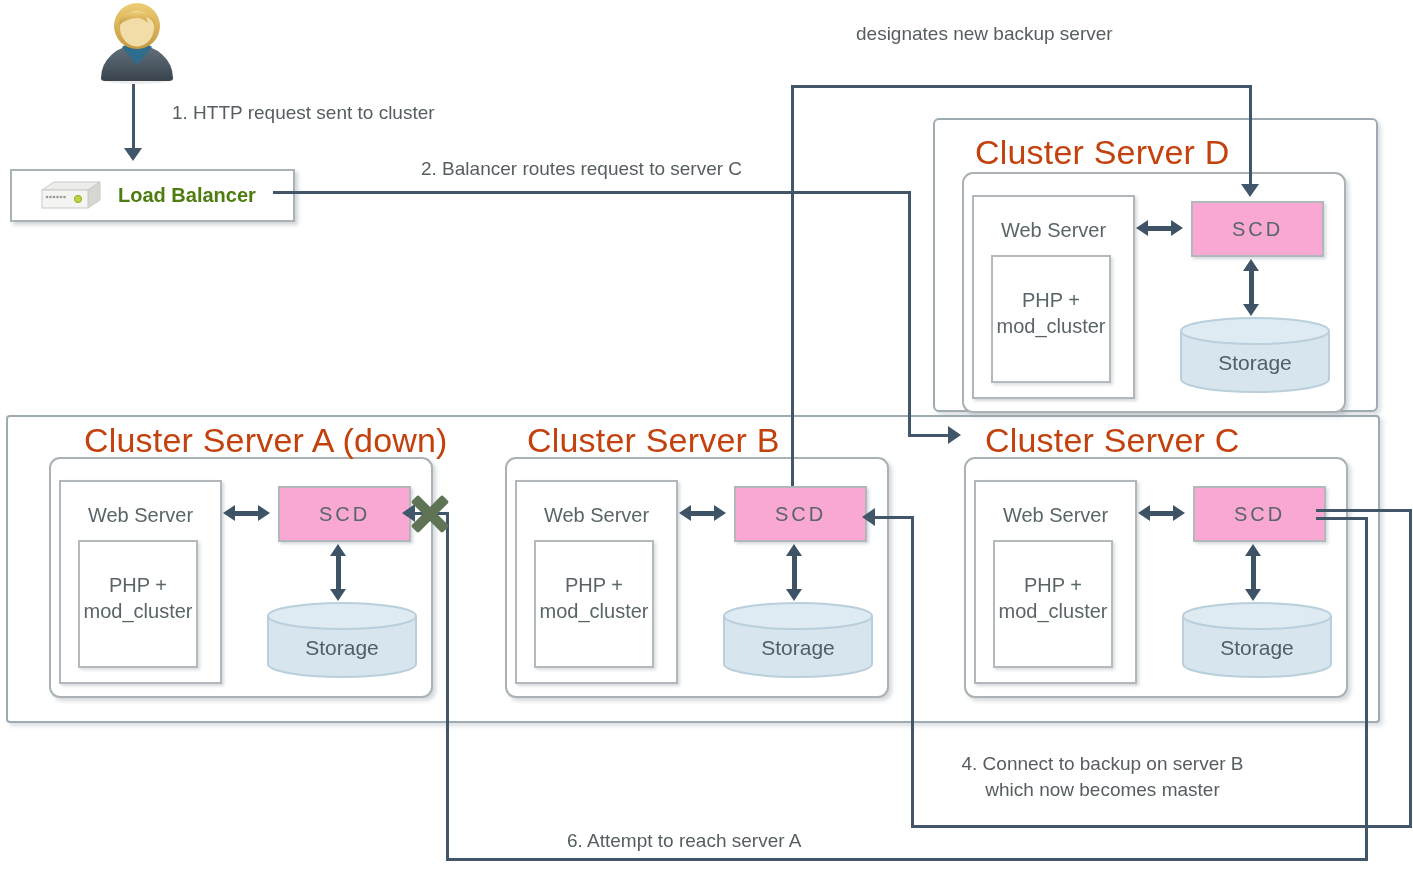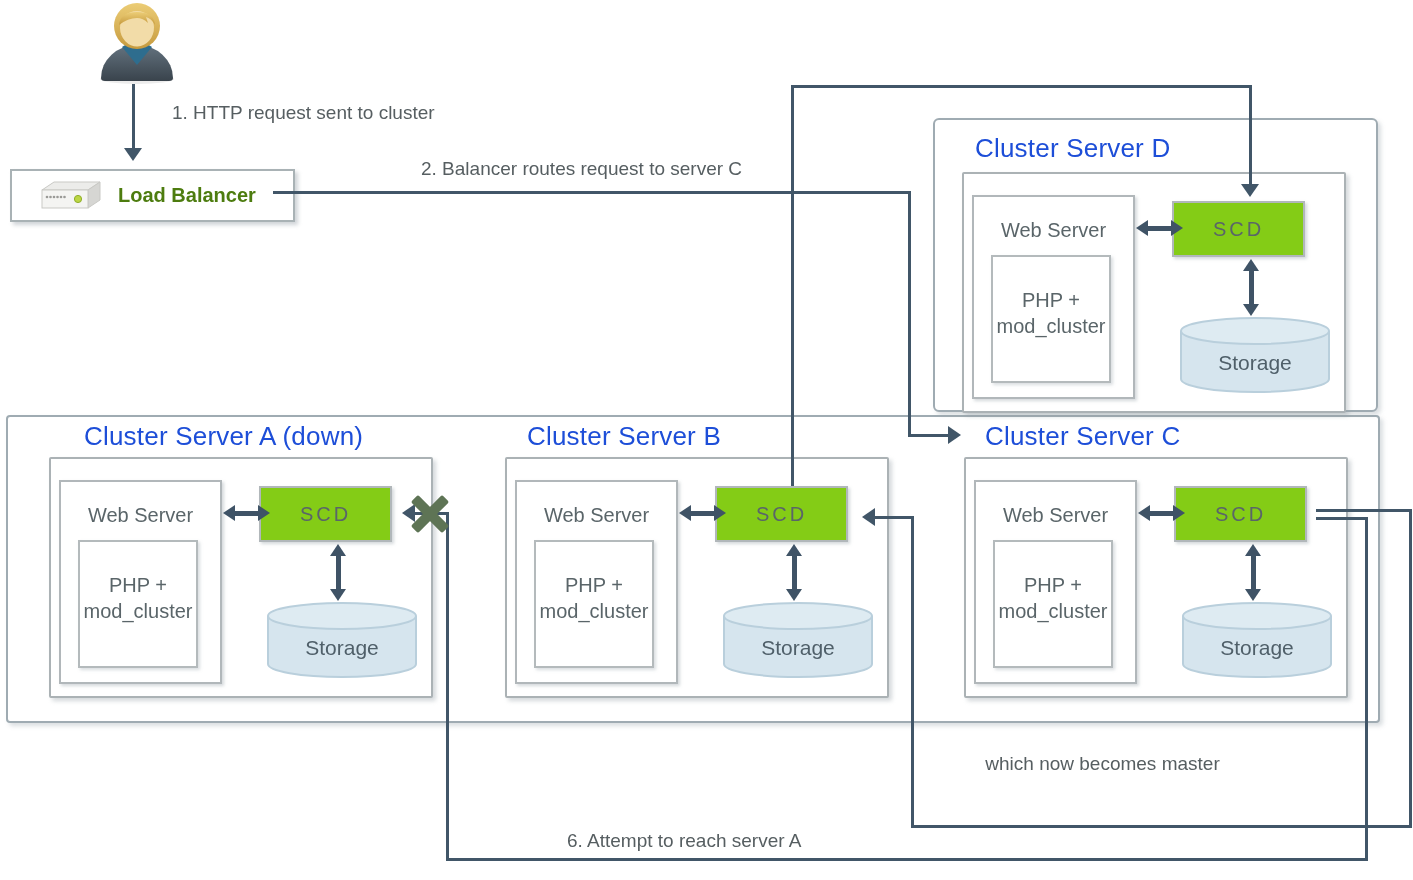--- a/index.html
+++ b/index.html
@@ -8,47 +8,47 @@
     font-family:"Liberation Sans", sans-serif;overflow:hidden;
   }
   
   .container-box{
     position:absolute;border:2px solid #9fabb2;background:#ffffff;
     border-radius:4px;box-shadow:3px 3px 4px rgba(150,160,168,.35);
   }
   
   .group{
     position:absolute;width:380px;height:237px;background:#fff;
-    border:2px solid #abb2b5;border-radius:2px;
+    border:2px solid #abb2b5;border-radius:11px;
     box-shadow:3px 3px 4px rgba(150,160,168,.4);z-index:10;
   }
   .group-title{
-    position:absolute;font-size:26px;color:#1d4ed8;white-space:nowrap;
+    position:absolute;font-size:34px;color:#c2410c;white-space:nowrap;
     z-index:12;letter-spacing:0.2px;
   }
   .web-box{
     position:absolute;left:8px;top:21px;width:159px;height:200px;
     background:#fff;border:2px solid #b1b7ba;
     box-shadow:2px 2px 3px rgba(150,160,168,.4);
   }
   .box-label{
     position:absolute;top:22px;left:0;width:100%;text-align:center;
     font-size:20px;color:#5a6569;
   }
   .php-box{
     position:absolute;left:17px;top:58px;width:120px;height:128px;
     background:#fff;border:2px solid #b4babc;
     box-shadow:2px 2px 3px rgba(150,160,168,.35);
     display:flex;flex-direction:column;align-items:center;justify-content:center;
     padding-bottom:12px;box-sizing:border-box;
   }
   .php-box div{font-size:20px;color:#5a6569;line-height:26px;}
   .scd-box{
-    position:absolute;left:208px;top:27px;width:129px;height:52px;
-    background:#84cc16;border:2px solid #b1b7ba;
+    position:absolute;left:227px;top:27px;width:129px;height:52px;
+    background:#f9a8d4;border:2px solid #b1b7ba;
     box-shadow:2px 2px 3px rgba(150,160,168,.4);
     text-align:center;line-height:52px;font-size:20px;color:#5a6569;
     letter-spacing:3px;
   }
   .storage{position:absolute;left:214px;top:141px;width:154px;height:82px;}
   .storage-label{
     position:absolute;top:36px;left:0;width:100%;text-align:center;
     font-size:21px;color:#4f5f69;
   }
   
@@ -131,23 +131,25 @@
       <circle cx="30.5" cy="19" r="1.3" fill="#9a9a96"></circle>
     <circle cx="44" cy="21" r="3.6" fill="#bcd644" stroke="#8fae2a"></circle>
   </svg>
   <span class="lb-label">Load Balancer</span>
 </div>
 
 <div class="note" style="left:172px;top:100px;">1. HTTP request sent to cluster</div>
 <div class="note" style="left:421px;top:156px;text-align:center;">2. Balancer routes request to server C</div>
 <div class="note" style="left:567px;top:828px;">6. Attempt to reach server A</div>
 <div class="note" style="left:930px;top:751px;width:345px;text-align:center;">
+  <div>4. Connect to backup on server B</div>
   <div>which now becomes master</div>
 </div>
 <div class="note" style="left:856px;top:21px;">
+  <div>designates new backup  server</div>
 </div>
 
 <div class="container-box" style="left:6px;top:415px;width:1370px;height:304px;"></div>
 <div class="container-box" style="left:933px;top:118px;width:441px;height:290px;border-radius:6px;"></div>
 
 <div class="group-title" style="left:975px;top:133px;">Cluster Server D</div>
 <div class="group-title" style="left:84px;top:421px;">Cluster Server A (down)</div>
 <div class="group-title" style="left:527px;top:421px;">Cluster Server B</div>
 <div class="group-title" style="left:985px;top:421px;">Cluster Server C</div>
 

